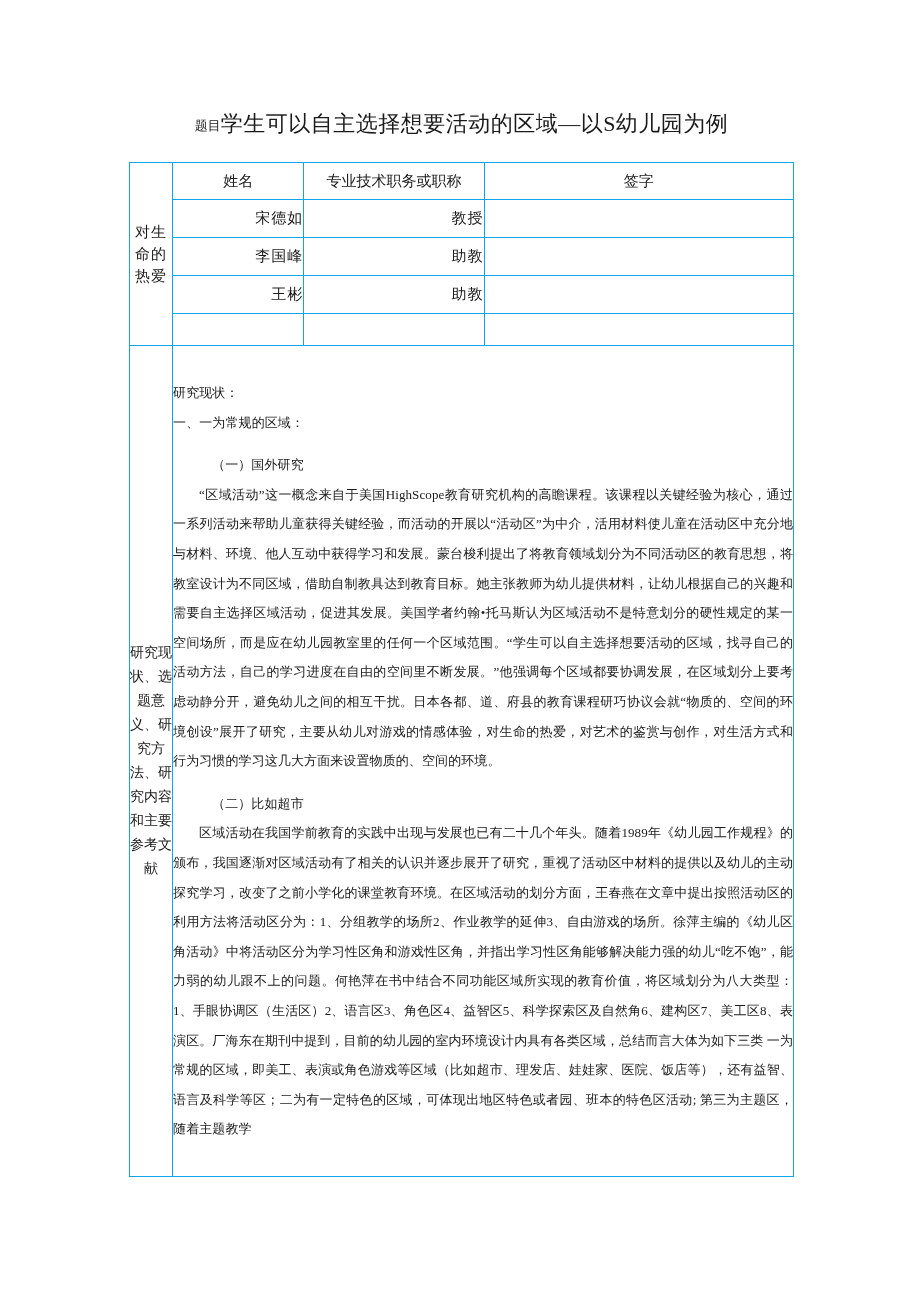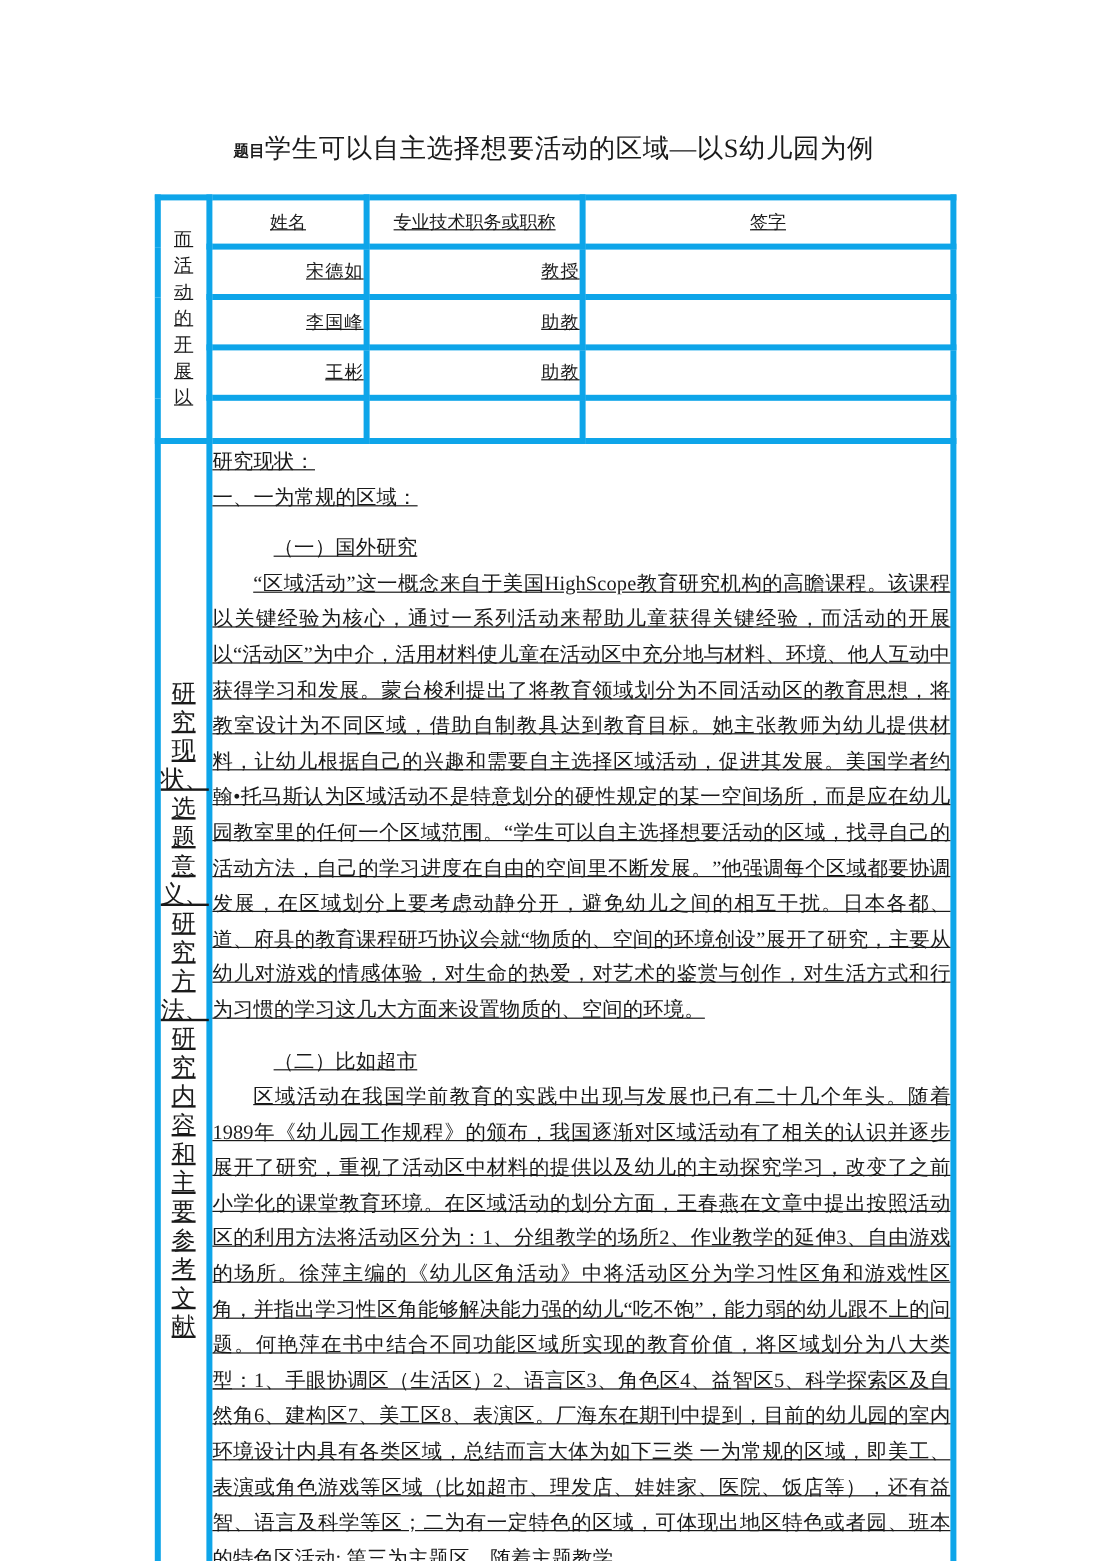--- a/index.html
+++ b/index.html
@@ -34,38 +34,36 @@
     text-align: center;
     white-space: nowrap;
     font-size: 22px;
     line-height: 32px;
     letter-spacing: 0.5px;
   }
   .doc-title .label-small {
     font-size: 13px;
     letter-spacing: 0;
     vertical-align: 1px;
-    font-weight: bold;
   }
 
   
   .form-table {
     position: absolute;
     left: 129px;
     top: 162px;
     width: 665px;
     border-collapse: collapse;
     table-layout: fixed;
   }
   .form-table td {
-    border: 5px solid #0ea5e9;
+    border: 1px solid #0ea5e9;
     padding: 0;
     vertical-align: middle;
     font-size: 15px;
-    text-decoration: underline;
   }
 
   
   .members-label {
     width: 43px;
     text-align: center;
     font-size: 15px;
     line-height: 22px;
     letter-spacing: 1px;
   }
@@ -92,36 +90,36 @@
   .blank-cell { height: 31px; }
 
   
   .side-label-cell {
     width: 43px;
     vertical-align: middle;
     text-align: center;
     padding: 0 2px;
   }
   .side-label {
-    font-size: 20px;
+    font-size: 14px;
     line-height: 24px;
     letter-spacing: 0px;
     text-align: center;
     word-break: break-all;
     display: block;
   }
 
   .body-cell {
     padding: 10px 5px 8px 8px;
     vertical-align: top;
     height: 830px;
   }
 
   .body-text {
-    font-size: 17px;
+    font-size: 13px;
     line-height: 29.6px;
     text-align: justify;
     text-justify: inter-ideograph;
     letter-spacing: 0.1px;
   }
   .body-text p {
     margin: 0;
     text-indent: 0;
   }
   .body-text p.indent1 { text-indent: 2em; }
@@ -140,21 +138,21 @@
     <colgroup>
       <col style="width:43px">
       <col style="width:131px">
       <col style="width:180px">
       <col style="width:309px">
     </colgroup>
     <tbody>
 
       <tr>
         <td class="members-label" rowspan="5">
-          <span class="stack">而活动的开展以</span>
+          <span class="stack">对生命的热爱</span>
         </td>
         <td class="hdr-cell name-col">姓名</td>
         <td class="hdr-cell title-col">专业技术职务或职称</td>
         <td class="hdr-cell sign-col">签字</td>
       </tr>
 
       <tr>
         <td class="data-cell">宋德如</td>
         <td class="data-cell">教授</td>
         <td class="data-cell"></td>

